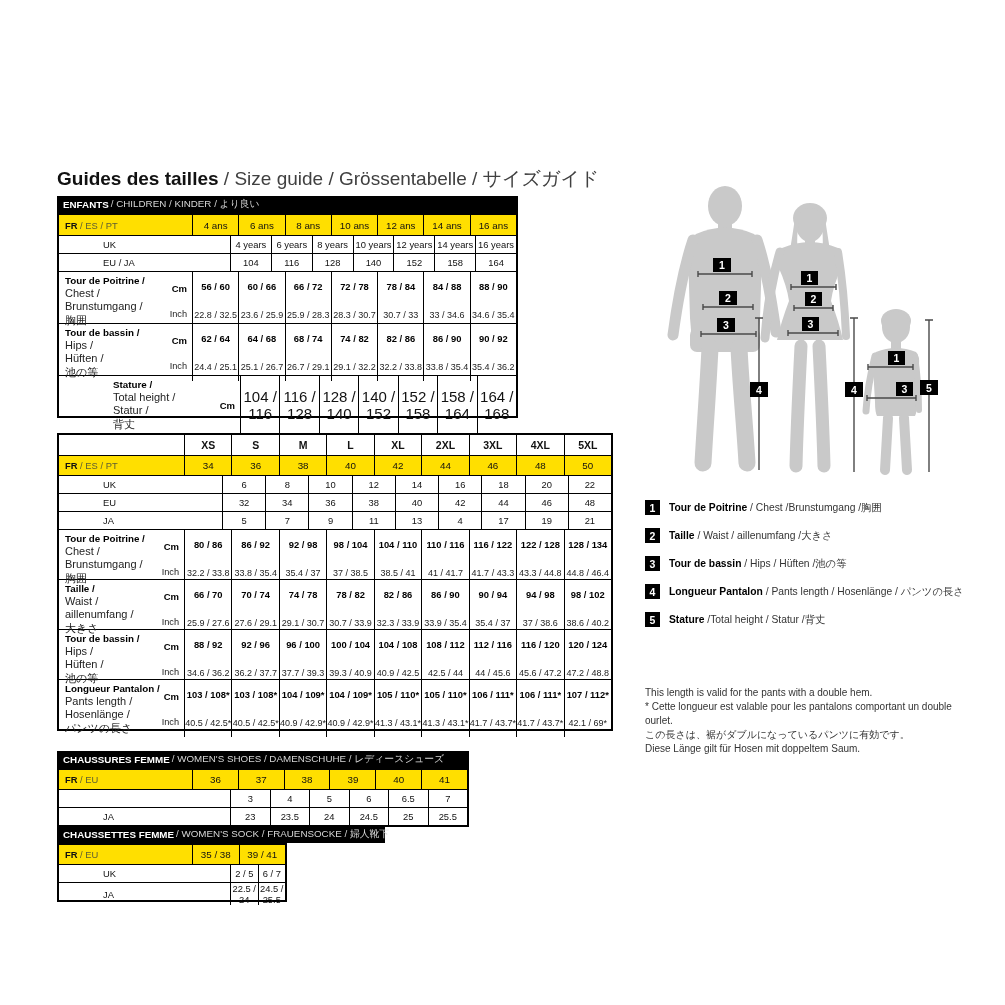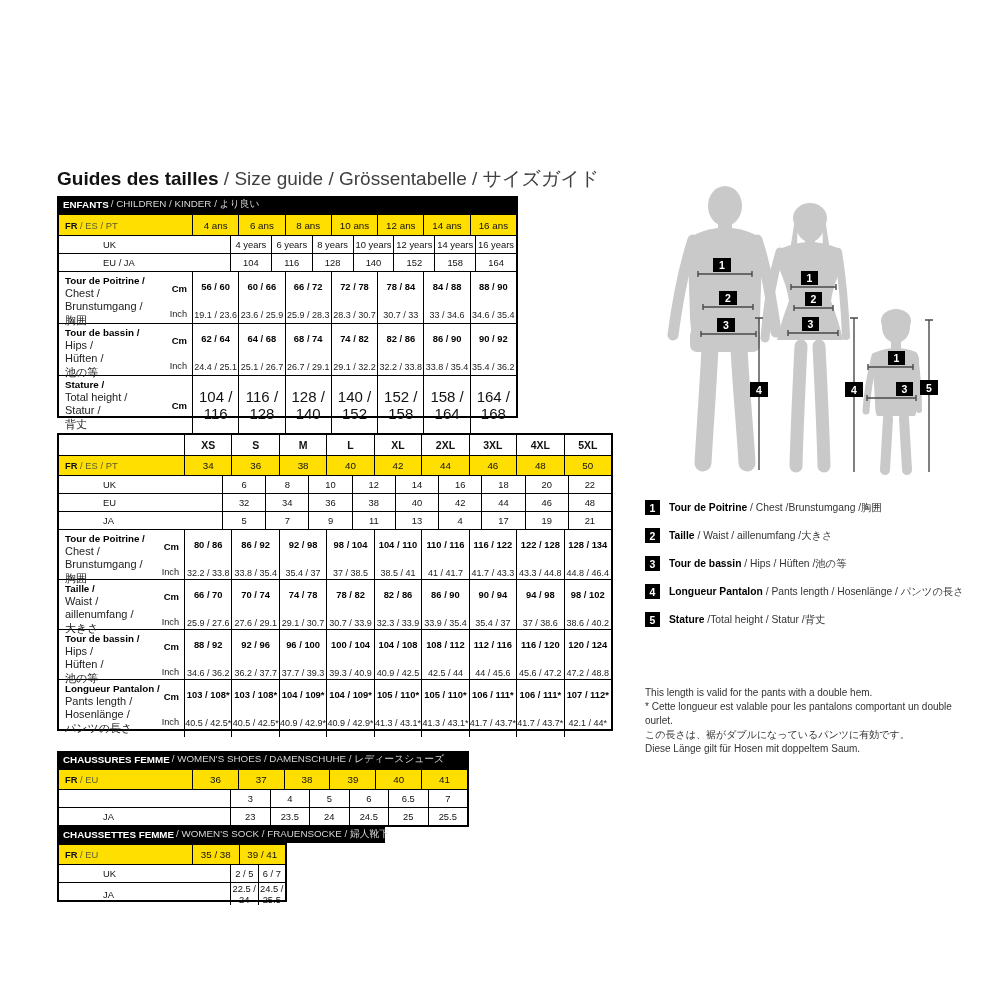--- a/index.html
+++ b/index.html
@@ -25,21 +25,21 @@
   .t-femmes { left: 57px; top: 433px; width: 556px; }
   .t-femmes .row { grid-template-columns: 125px repeat(9, 1fr); }
   .t-shoes { left: 57px; top: 751px; width: 412px; }
   .t-shoes .row { grid-template-columns: 133px repeat(6, 1fr); }
   .t-socks { left: 57px; top: 826px; }
   .t-socks .bar { width: 328px; }
   .t-socks .tbody { width: 230px; }
   .t-socks .row { grid-template-columns: 133px repeat(2, 1fr); }
 
   .h20 { height: 20px; } .h19 { height: 19px; } .h18 { height: 18px; padding-left: 38px; }
-  .h52 { height: 52px; } .h54 { height: 41px; } .h50 { height: 50px; }
+  .h52 { height: 52px; } .h54 { height: 41px; padding-left: 48px; } .h50 { height: 50px; }
   .yellow { background: var(--accent_yellow,#ffdf00); }
 
   .cell { font-size: 9.4px; color: #111; text-align: center; }
   .b10 { font-weight: normal; font-size: 9.8px; }
   .szb { font-weight: bold; font-size: 10.5px; }
   .cmb { font-weight: normal; font-size: 15px; }
   .label { justify-content: flex-start; padding-left: 6px; text-align: right; }
   .label .b { font-weight: bold; }
   .dim2 { color: #5e5e32; white-space: pre; }
 
@@ -127,21 +127,21 @@
               <div class="lline">Brunstumgang /</div>
               <div class="lline">胸囲</div>
             </div>
           <div class="units">
               <span class="u-cm">Cm</span>
               <span class="u-in">Inch</span>
             </div>
         </div>
       <div class="vcell">
             <span class="cm">56 / 60</span>
-            <span class="in">19.1 / 23.6</span>
+            <span class="in">22.8 / 32.5</span>
           </div>
           <div class="vcell">
             <span class="cm">60 / 66</span>
             <span class="in">23.6 / 25.9</span>
           </div>
           <div class="vcell">
             <span class="cm">66 / 72</span>
             <span class="in">25.9 / 28.3</span>
           </div>
           <div class="vcell">
@@ -481,21 +481,21 @@
           <div class="vcell">
             <span class="cm">106 / 111*</span>
             <span class="in">41.7 / 43.7*</span>
           </div>
           <div class="vcell">
             <span class="cm">106 / 111*</span>
             <span class="in">41.7 / 43.7*</span>
           </div>
           <div class="vcell">
             <span class="cm">107 / 112*</span>
-            <span class="in">42.1 / 44*</span>
+            <span class="in">42.1 / 69*</span>
           </div>
         </div>
     </div>
   </section>
 
   <section class="table t-shoes">
     <div class="bar">
       <span class="hb">CHAUSSURES FEMME</span>
         <span class="hr"> / WOMEN'S SHOES / DAMENSCHUHE / レディースシューズ</span>
     </div>

